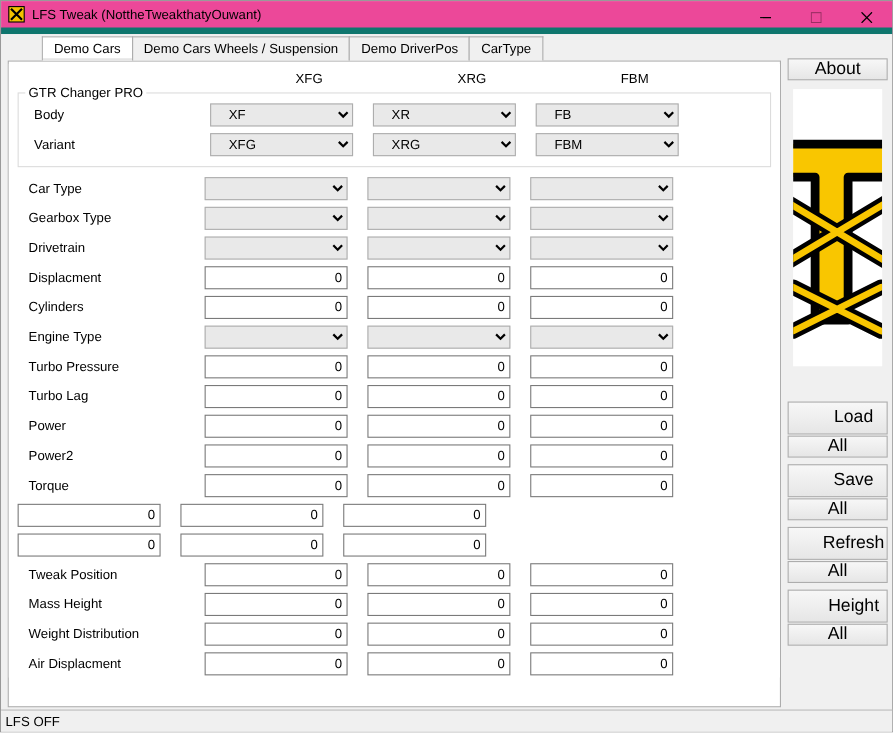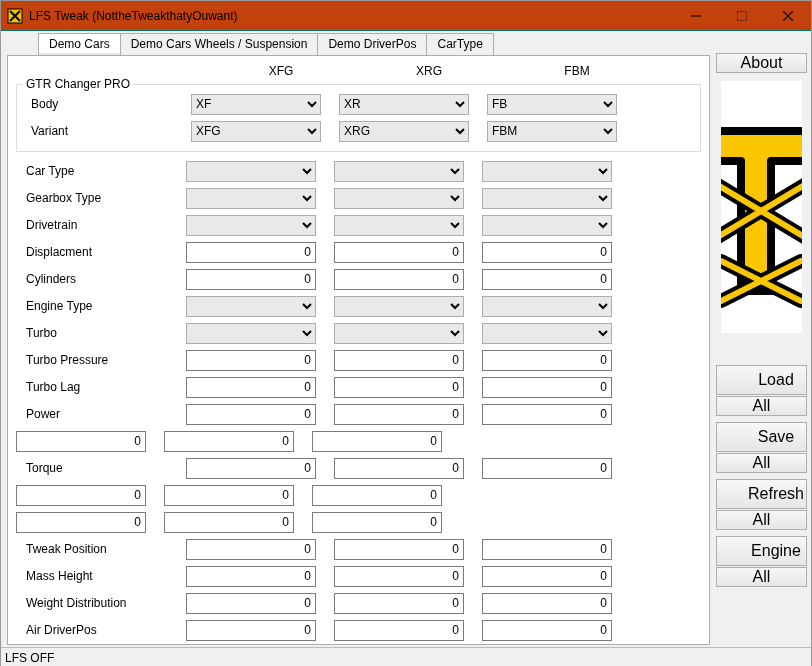--- a/index.html
+++ b/index.html
@@ -1,18 +1,18 @@
 <!DOCTYPE html>
 <html><head>
 <meta charset="utf-8">
 <style>
   * { box-sizing: border-box; margin: 0; padding: 0; }
   body { font-family: "Segoe UI", Arial, sans-serif; font-size: 12px; background: #fff; color: #000; }
   .window { width: 812px; height: 666px; border: 1px solid #999; background: #f0f0f0; display: flex; flex-direction: column; position: relative; }
-  .titlebar { height: 30px; display: flex; align-items: center; background: #c2410c; border-bottom: 1px solid #0f766e; }
+  .titlebar { height: 30px; display: flex; align-items: center; background: #ec4899; border-bottom: 6px solid #0f766e; }
   .titlebar-icon { width: 16px; height: 16px; margin: 0 6px; }
   .title-text { flex: 1; font-size: 12px; }
   .win-controls { display: flex; height: 100%; }
   .win-btn { width: 46px; height: 30px; display: flex; align-items: center; justify-content: center; cursor: pointer; }
   .win-btn svg { width: 10px; height: 10px; }
   .win-btn.max { opacity: 0.35; }
 
   .body-area { flex: 1; display: flex; flex-direction: column; background: #f0f0f0; }
   .content-row { flex: 1; display: flex; }
   .left-col { flex: 1; padding: 2px 6px 2px 6px; display: flex; flex-direction: column; }
@@ -29,21 +29,21 @@
   .col-headers div { width: 148px; text-align: center; font-size: 12px; padding: 6px 0 6px 0; }
 
   .group { border: 1px solid #dcdcdc; margin: 0 8px 2px 8px; padding: 6px 4px 6px 4px; position: relative; }
   .group-title { position: absolute; top: -8px; left: 6px; background: #fff; padding: 0 3px; font-size: 12px; }
 
   .row { display: flex; align-items: center; height: 26px; margin-bottom: 1px; }
   .row-label { width: 170px; padding-left: 10px; font-size: 12px; }
   .row-ctrls { display: flex; gap: 18px; }
   .ctrl { width: 130px; height: 21px; }
 
-  select.ctrl { background: #e9e9e9; border: 1px solid #adadad; font-family: inherit; font-size: 12px; padding-left: 0; }
+  select.ctrl { background: #e9e9e9; border: 1px solid #adadad; font-family: inherit; font-size: 12px; padding-left: 12px; }
   input.ctrl { border: 1px solid #7a7a7a; background: #fff; font-family: inherit; font-size: 12px; text-align: right; padding: 0 4px; }
 
   .right-btn { height: 30px; border: 1px solid #adadad; background: linear-gradient(#f7f7f7,#e6e6e6); font-family: inherit; font-size: 16px; cursor: pointer; margin-bottom: 0px; }
   .right-btn.small { height: 20px; }
 
   .logo-box { width: 81px; height: 252px; background: #fff; margin: 8px auto 12px auto; overflow: hidden; }
 
   .right-gap { height: 20px; }
   .btn-pair { margin-bottom: 6px; display: flex; flex-direction: column; }
   .btn-pair .right-btn:first-child { margin-bottom: 1px; padding-left: 29px; }
@@ -164,28 +164,20 @@
                 </div>
                 <div class="row">
                   <div class="row-label" style="padding-left: 10px;">Engine Type</div>
                   <div class="row-ctrls">
                     <select class="ctrl"><option></option></select>
                     <select class="ctrl"><option></option></select>
                     <select class="ctrl"><option></option></select>
                   </div>
                 </div>
                 <div class="row">
-                  <div class="row-label" style="padding-left: 10px;">Turbo</div>
-                  <div class="row-ctrls">
-                    <select class="ctrl"><option></option></select>
-                    <select class="ctrl"><option></option></select>
-                    <select class="ctrl"><option></option></select>
-                  </div>
-                </div>
-                <div class="row">
                   <div class="row-label" style="padding-left: 10px;">Turbo Pressure</div>
                   <div class="row-ctrls">
                     <input class="ctrl" value="0" style="">
                     <input class="ctrl" value="0" style="">
                     <input class="ctrl" value="0" style="">
                   </div>
                 </div>
                 <div class="row">
                   <div class="row-label" style="padding-left: 10px;">Turbo Lag</div>
                   <div class="row-ctrls">
@@ -196,20 +188,21 @@
                 </div>
                 <div class="row">
                   <div class="row-label" style="padding-left: 10px;">Power</div>
                   <div class="row-ctrls">
                     <input class="ctrl" value="0" style="">
                     <input class="ctrl" value="0" style="">
                     <input class="ctrl" value="0" style="">
                   </div>
                 </div>
                 <div class="row">
+                  <div class="row-label" style="padding-left: 10px;">Power2</div>
                   <div class="row-ctrls">
                     <input class="ctrl" value="0" style="">
                     <input class="ctrl" value="0" style="">
                     <input class="ctrl" value="0" style="">
                   </div>
                 </div>
                 <div class="row">
                   <div class="row-label" style="padding-left: 10px;">Torque</div>
                   <div class="row-ctrls">
                     <input class="ctrl" value="0" style="">
@@ -249,21 +242,21 @@
                 </div>
                 <div class="row">
                   <div class="row-label" style="padding-left: 10px;">Weight Distribution</div>
                   <div class="row-ctrls">
                     <input class="ctrl" value="0" style="">
                     <input class="ctrl" value="0" style="">
                     <input class="ctrl" value="0" style="">
                   </div>
                 </div>
                 <div class="row">
-                  <div class="row-label" style="padding-left: 10px;">Air DriverPos</div>
+                  <div class="row-label" style="padding-left: 10px;">Air Displacment</div>
                   <div class="row-ctrls">
                     <input class="ctrl" value="0" style="">
                     <input class="ctrl" value="0" style="">
                     <input class="ctrl" value="0" style="">
                   </div>
                 </div>
               </div>
           </div>
         </div>
       </div>
@@ -287,21 +280,21 @@
             </div>
             <div class="btn-pair">
               <button class="right-btn">Save</button>
               <button class="right-btn small">All</button>
             </div>
             <div class="btn-pair">
               <button class="right-btn">Refresh</button>
               <button class="right-btn small">All</button>
             </div>
             <div class="btn-pair">
-              <button class="right-btn">Engine</button>
+              <button class="right-btn">Height</button>
               <button class="right-btn small">All</button>
             </div>
           </div>
       </div>
     </div>
 
     <div class="statusbar">
       <span>LFS OFF</span>
     </div>
   </div>

